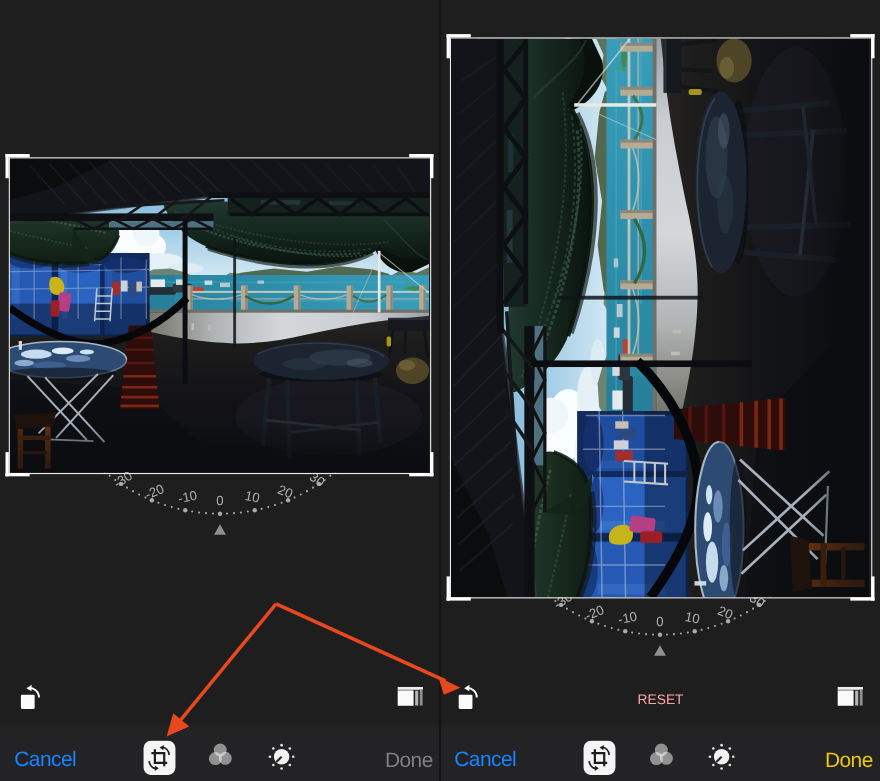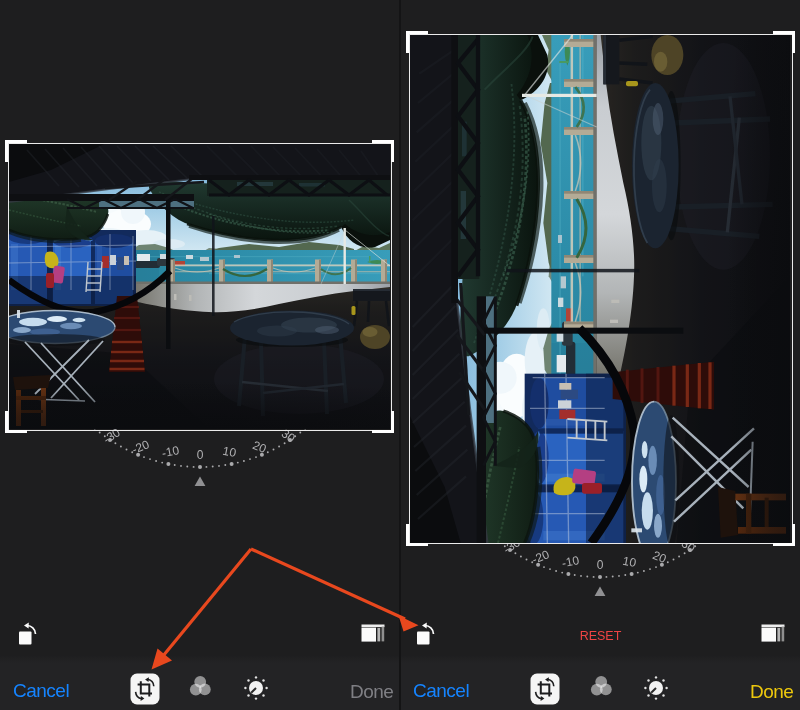--- a/index.html
+++ b/index.html
@@ -447,21 +447,21 @@
 <rect x="1" y="10.5" width="12.5" height="13" rx="1" fill="#fbfbfb"></rect>
 <path d="M17.5,13 A8.5,8.5 0 0 0 8.5,4.5" stroke="#fbfbfb" stroke-width="1.7" fill="none"></path>
 <path d="M10.8,1.6 L6,4.6 L10.6,7.4 Z" fill="#fbfbfb"></path>
 </svg>
     <svg style="position:absolute;left:761px;top:624px" width="24" height="18" viewBox="0 0 24 18">
 <rect x="0.5" y="0.5" width="23" height="2.6" fill="#ededed"></rect>
 <rect x="0.5" y="3.6" width="14.5" height="14" fill="#fbfbfb"></rect>
 <rect x="16.4" y="3.9" width="2.8" height="13.5" fill="#b5b5b5"></rect>
 <rect x="20.6" y="2.6" width="2.6" height="14.8" fill="#8f8f8f"></rect>
 </svg>
-    <div class="abs" style="left:563px;top:629px;width:75px;text-align:center;font-size:12.5px;letter-spacing:0px;color:#ef4444;">RESET</div>
+    <div class="abs" style="left:563px;top:629px;width:75px;text-align:center;font-size:12.5px;letter-spacing:0px;color:#fca5a5;">RESET</div>
 <div class="abs" style="left:413px;top:680px;font-size:19px;letter-spacing:-0.5px;color:#1584ff;">Cancel</div>
 <svg style="position:absolute;left:530px;top:673px" width="30" height="32" viewBox="0 0 30 32">
 <rect x="0.5" y="0.5" width="29" height="31" rx="6.5" fill="#f5f5f5"></rect>
 <g stroke="#1d1d1f" stroke-width="2" fill="none">
 <path d="M10.8,8.2 V20.6 H22"></path>
 <path d="M7.6,11.6 H19.3 V23.5"></path>
 </g>
 <path d="M23.8,13.2 A7.6,7.6 0 0 0 17.6,6.3" stroke="#1d1d1f" stroke-width="1.6" fill="none"></path>
 <path d="M18.9,4.2 L15.1,6.5 L18.5,9 Z" fill="#1d1d1f"></path>
 <path d="M5.6,18.9 A7.6,7.6 0 0 0 11.8,25.8" stroke="#1d1d1f" stroke-width="1.6" fill="none"></path>

